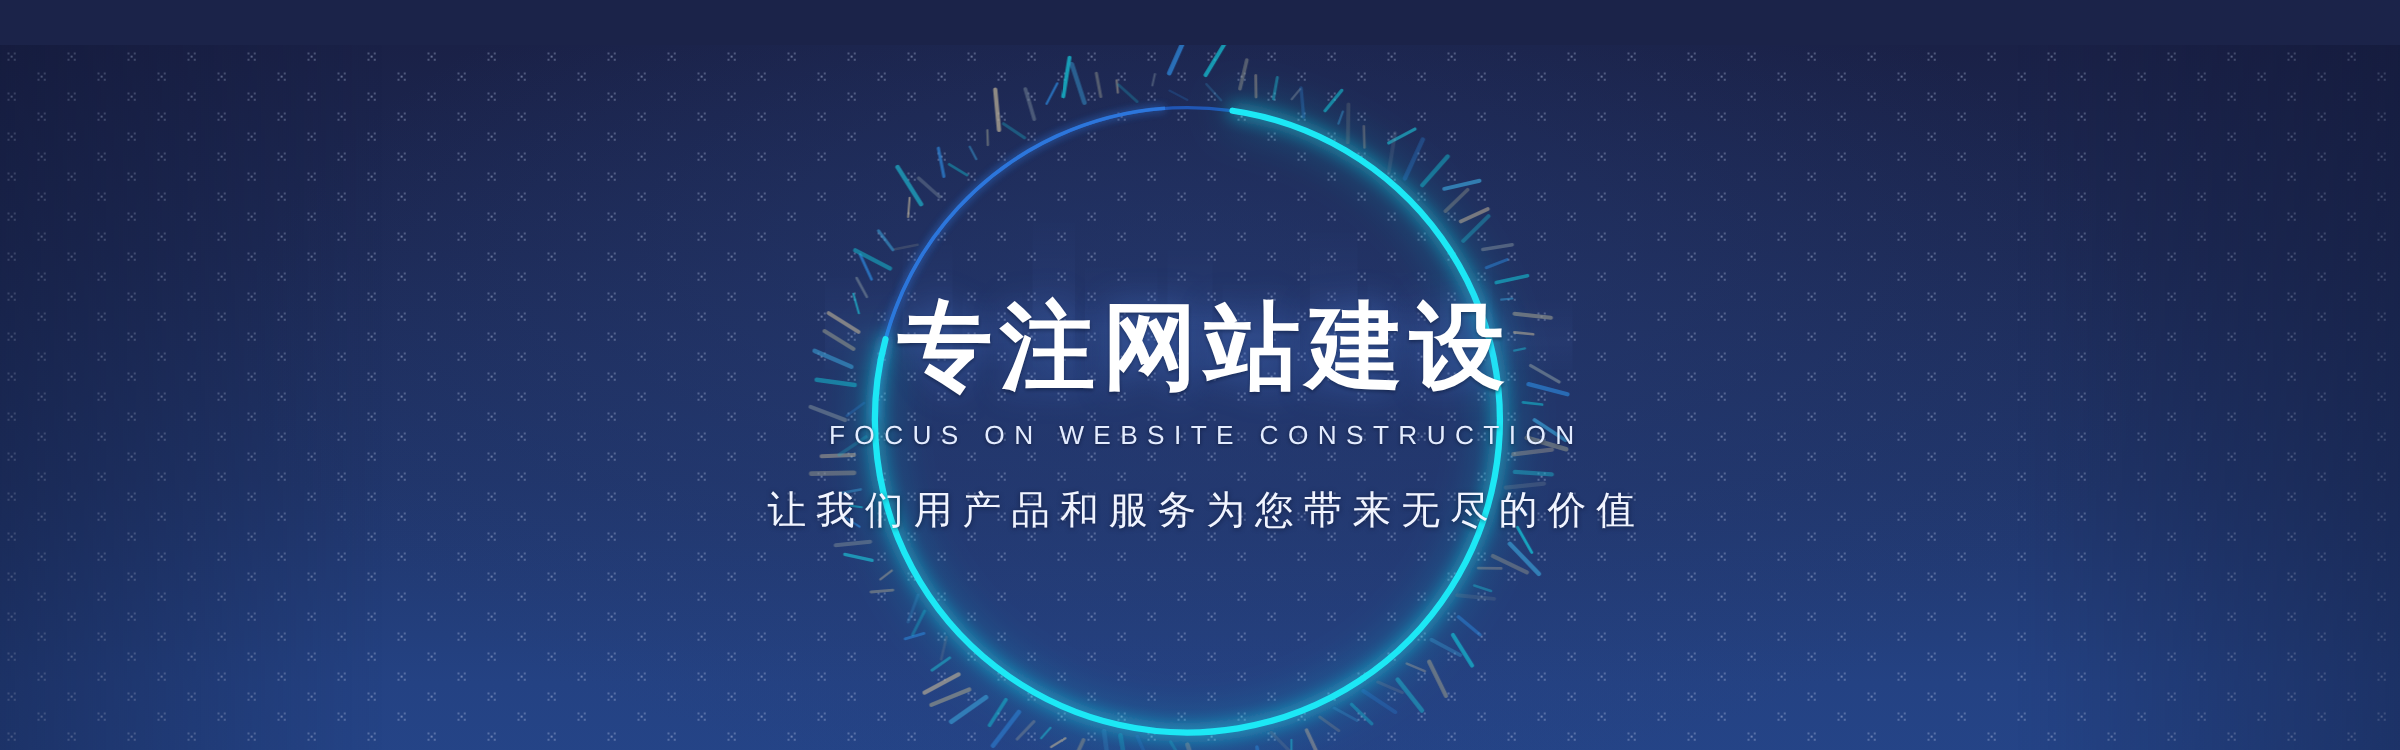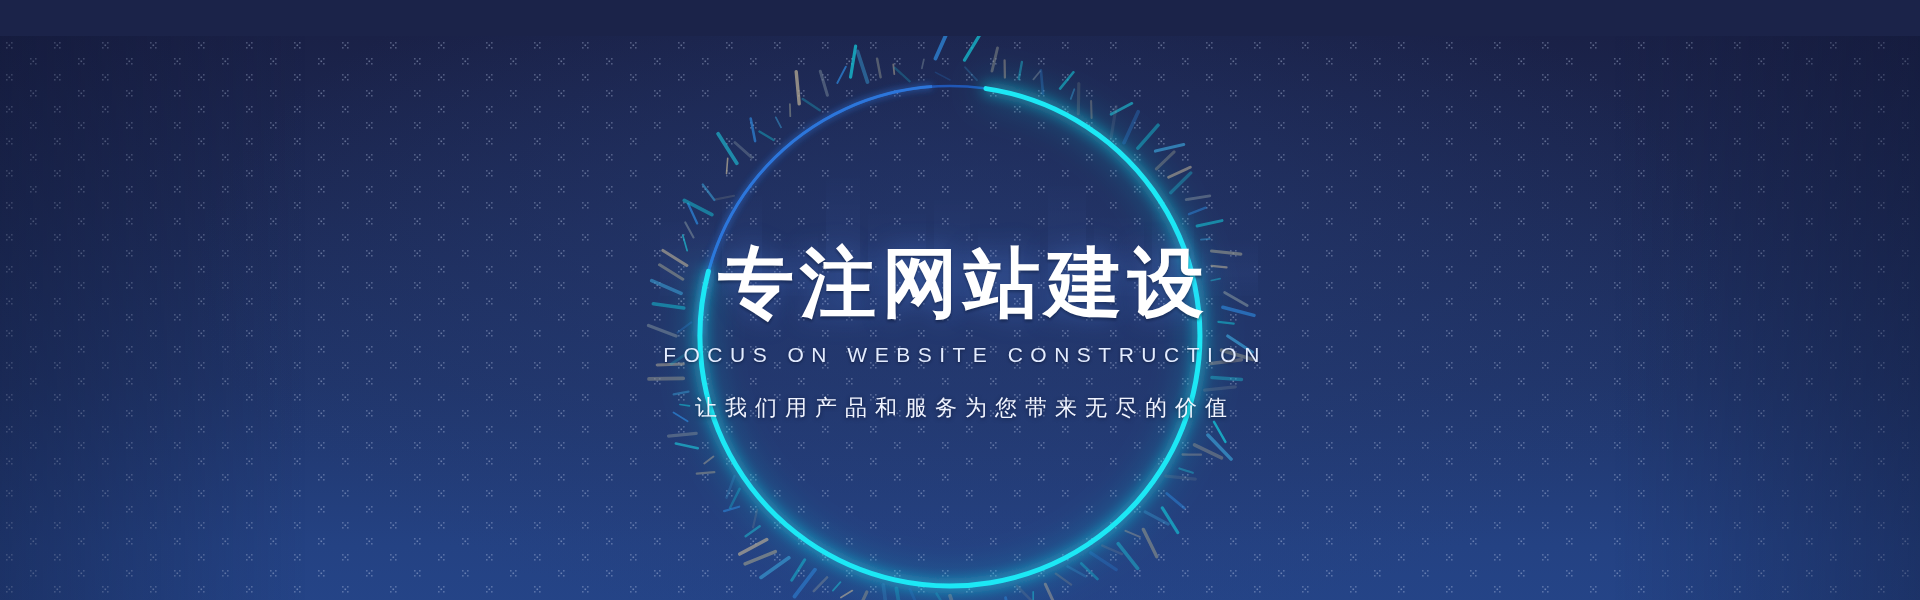--- a/index.html
+++ b/index.html
@@ -92,21 +92,21 @@
     color:#e3ecff;
     letter-spacing:7.5px;
     white-space:nowrap;
     margin-left:10px;
     text-shadow:0 1px 3px rgba(8,14,36,0.6);
     font-family:"Liberation Sans", sans-serif;
   }
 
   .tagline {
     margin-top:26px;
-    font-size:22px;
+    font-size:31px;
     font-weight:400;
     color:#f0f4ff;
     letter-spacing:8px;
     white-space:nowrap;
     text-align:center;
     margin-left:10px;
     text-shadow:0 1px 4px rgba(8,14,36,0.6);
     font-family:"DejaVu Sans", sans-serif;
   }
 

